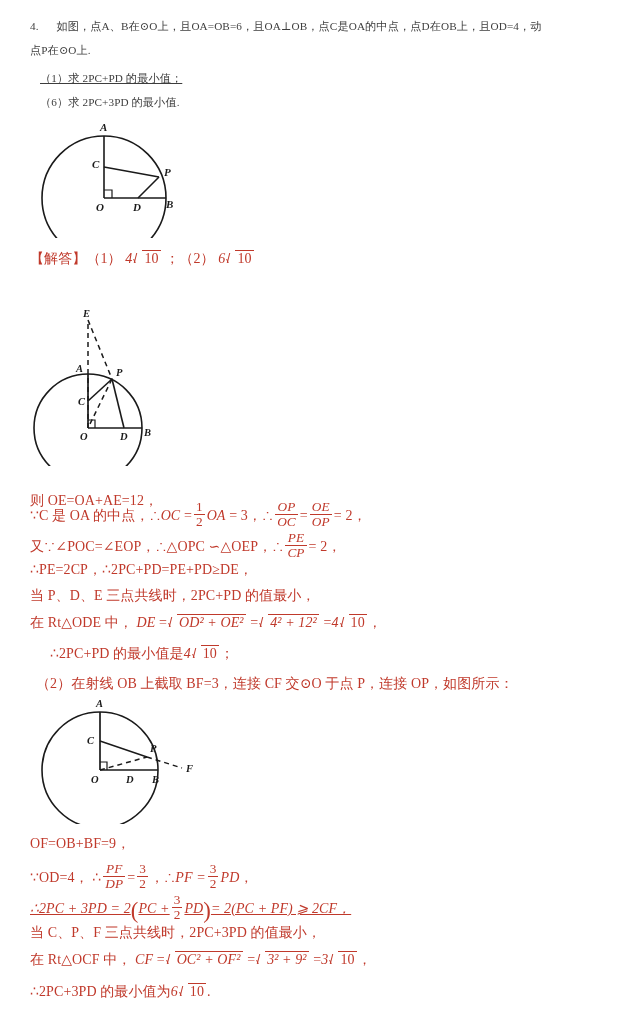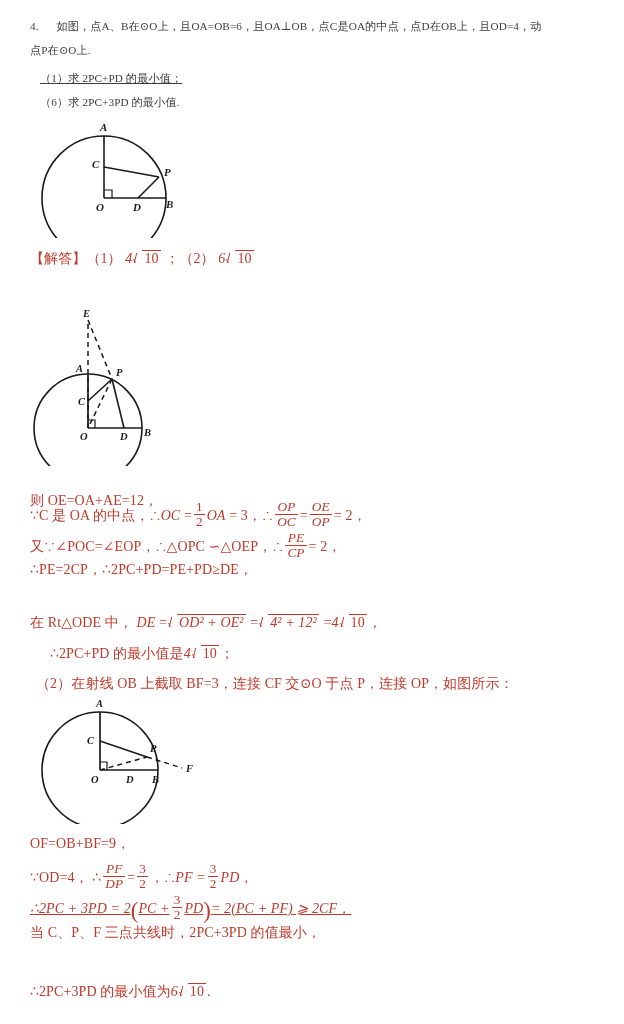--- a/index.html
+++ b/index.html
@@ -207,20 +207,21 @@
     <span>∵C 是 OA 的中点，</span><span>∴</span><span class="mathit">OC</span>
     <span>=</span><span class="frac plain"><span class="num">1</span><span class="den">2</span></span><span class="mathit">OA</span>
     <span>= 3，</span><span>∴</span><span class="frac"><span class="num">OP</span><span class="den">OC</span></span><span>=</span><span class="frac"><span class="num">OE</span><span class="den">OP</span></span><span>= 2，</span>
   </div>
 
   <div class="redline" style="left:30px; top:531px;">
     <span>又∵∠POC=∠EOP，</span><span>∴△OPC ∽△OEP，</span><span>∴</span><span class="frac"><span class="num">PE</span><span class="den">CP</span></span><span>= 2，</span>
   </div>
 
   <div class="redline" style="left:30px; top:562px;">∴PE=2CP，∴2PC+PD=PE+PD≥DE，</div>
+  <div class="redline" style="left:30px; top:588px;">当 P、D、E 三点共线时，2PC+PD 的值最小，</div>
 
   <div class="redline" style="left:30px; top:614px;">
     <span>在 Rt△ODE 中，</span>
     <span class="mathit">DE</span>
     <span>=</span><span class="rad"><span class="radbody">OD² + OE²</span></span>
     <span>=</span><span class="rad"><span class="radbody">4² + 12²</span></span>
     <span>=</span><span class="mathit">4</span><span class="rad"><span class="radbody plain">10</span></span><span>，</span>
   </div>
 
   <div class="redline" style="left:30px; top:645px;margin-left:20px;">
@@ -262,18 +263,25 @@
     <span>∵OD=4，</span>
     <span>∴</span><span class="frac"><span class="num">PF</span><span class="den">DP</span></span><span>=</span><span class="frac plain"><span class="num">3</span><span class="den">2</span></span><span>，∴</span><span class="mathit">PF =</span><span class="frac plain"><span class="num">3</span><span class="den">2</span></span><span class="mathit">PD</span><span>，</span>
   </div>
 
   <div class="redline" style="left:30px; top:893px;text-decoration:underline;">
     <span class="mathit">∴2PC + 3PD = 2</span><span class="bigparen">(</span><span class="mathit">PC +</span><span class="frac plain"><span class="num">3</span><span class="den">2</span></span><span class="mathit">PD</span><span class="bigparen">)</span><span class="mathit">= 2(PC + PF) ⩾ 2CF，</span>
   </div>
 
   <div class="redline" style="left:30px; top:925px;">当 C、P、F 三点共线时，2PC+3PD 的值最小，</div>
 
+  <div class="redline" style="left:30px; top:951px;">
+    <span>在 Rt△OCF 中，</span>
+    <span class="mathit">CF</span>
+    <span>=</span><span class="rad"><span class="radbody">OC² + OF²</span></span>
+    <span>=</span><span class="rad"><span class="radbody">3² + 9²</span></span>
+    <span>=</span><span class="mathit">3</span><span class="rad"><span class="radbody plain">10</span></span><span>，</span>
+  </div>
 
   <div class="redline" style="left:30px; top:983px;">
     <span>∴2PC+3PD 的最小值为</span><span class="mathit">6</span><span class="rad"><span class="radbody plain">10</span></span><span>.</span>
   </div>
 
 </div>
 
 </body></html>

